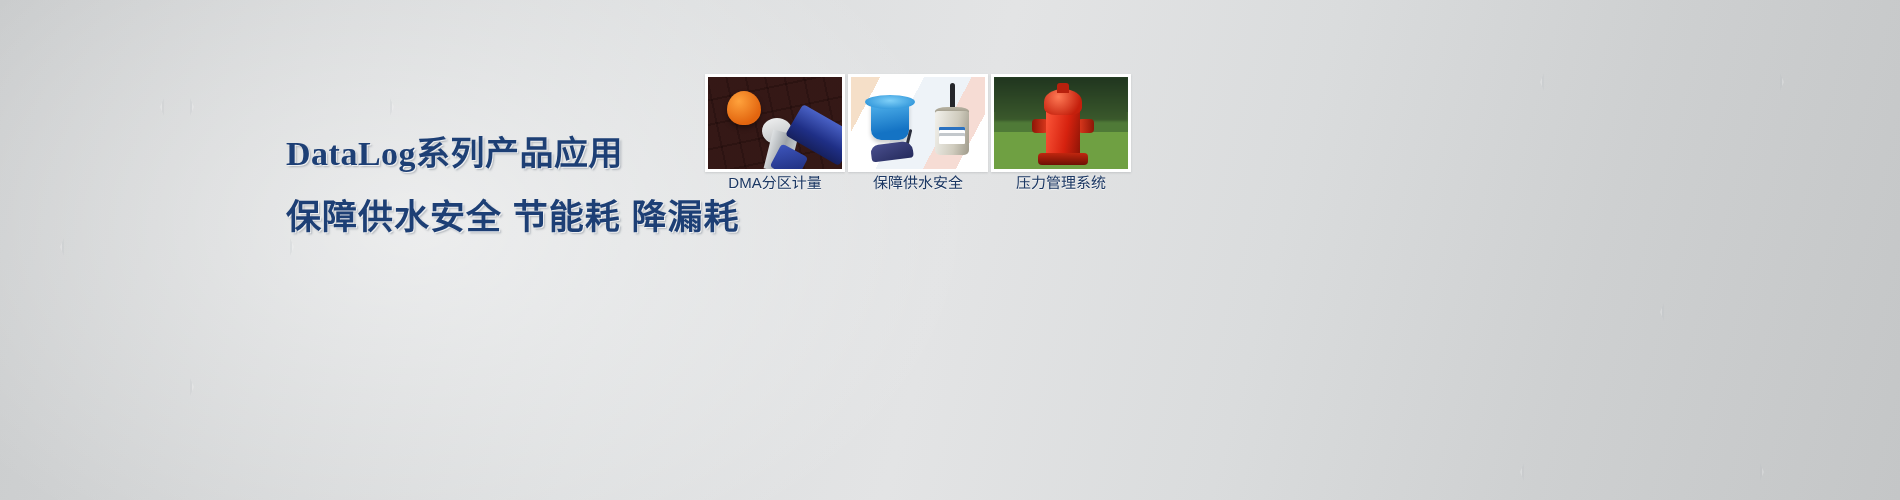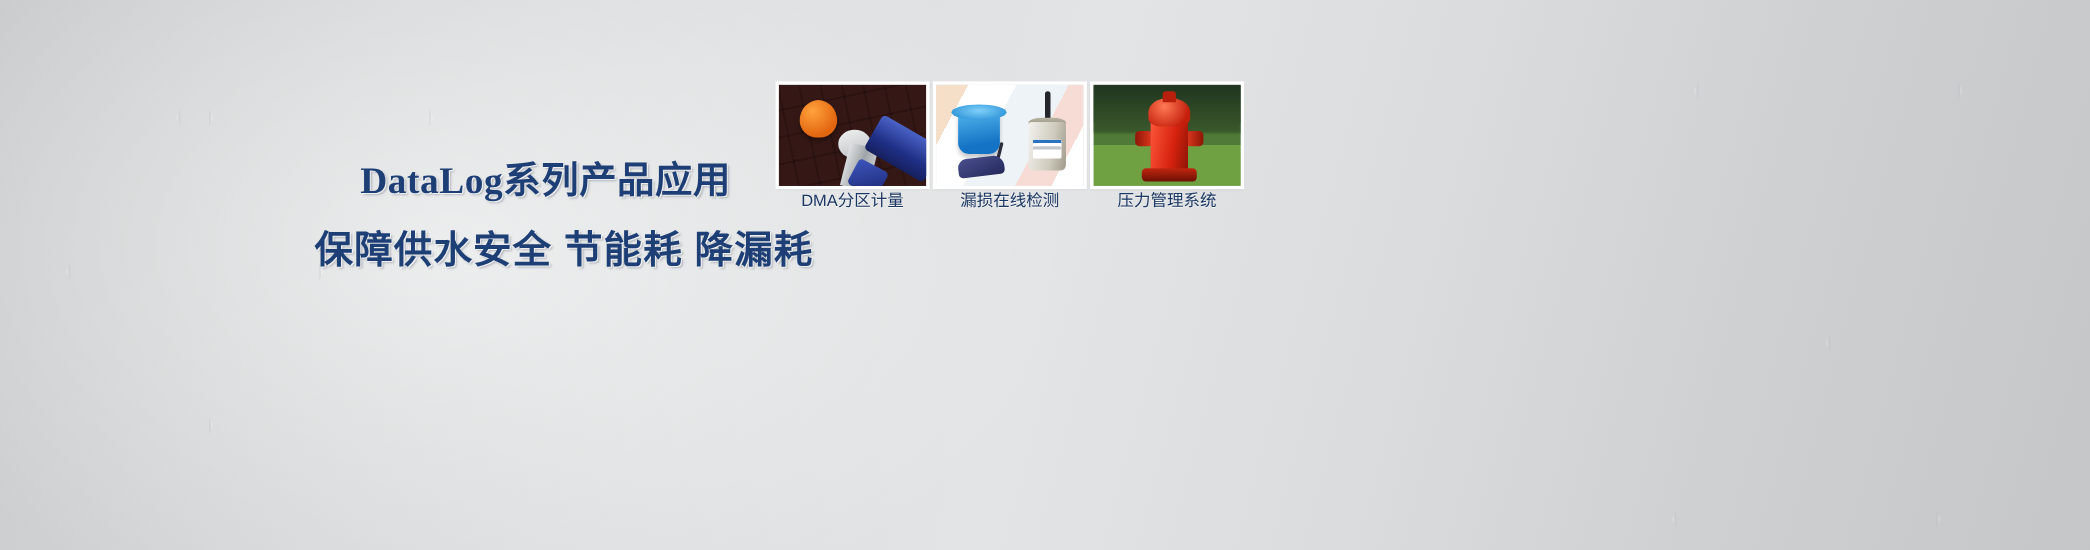--- a/index.html
+++ b/index.html
@@ -37,23 +37,23 @@
   }
   .hex.outline {
     background: none;
     box-shadow: inset 0 0 0 2px rgba(180,184,188,0.30);
   }
 
   
   .headline {
     position: absolute;
     left: 286px;
-    top: 143px;
+    top: 132px;
     width: 420px;
-    text-align: center;
+    text-align: left;
     user-select: none;
   }
   .headline .line {
     font-family: "Liberation Serif", "DejaVu Serif", serif;
     font-weight: 700;
     color: #1d3f75;
     letter-spacing: 0.5px;
     white-space: nowrap;
     text-shadow:
       1px 1px 0 rgba(255,255,255,0.75),
@@ -451,21 +451,21 @@
           <span class="blue-chamber"></span>
           <span class="blue-lid"></span>
           <span class="antenna"></span>
           <span class="logger"></span>
           <span class="sensor-rod"></span>
           <span class="sensor-top"></span>
           <span class="sensor"></span>
           <span class="sensor-label"></span>
         </div>
       </div>
-      <div class="caption">漏损在线检测</div>
+      <div class="caption">保障供水安全</div>
     </div>
 
 
     <div class="tile">
       <div class="thumb">
         <div class="scene sc-hydrant">
           <span class="blur-top"></span>
           <span class="h-arm-l"></span>
           <span class="h-arm-r"></span>
           <span class="h-body"></span>

